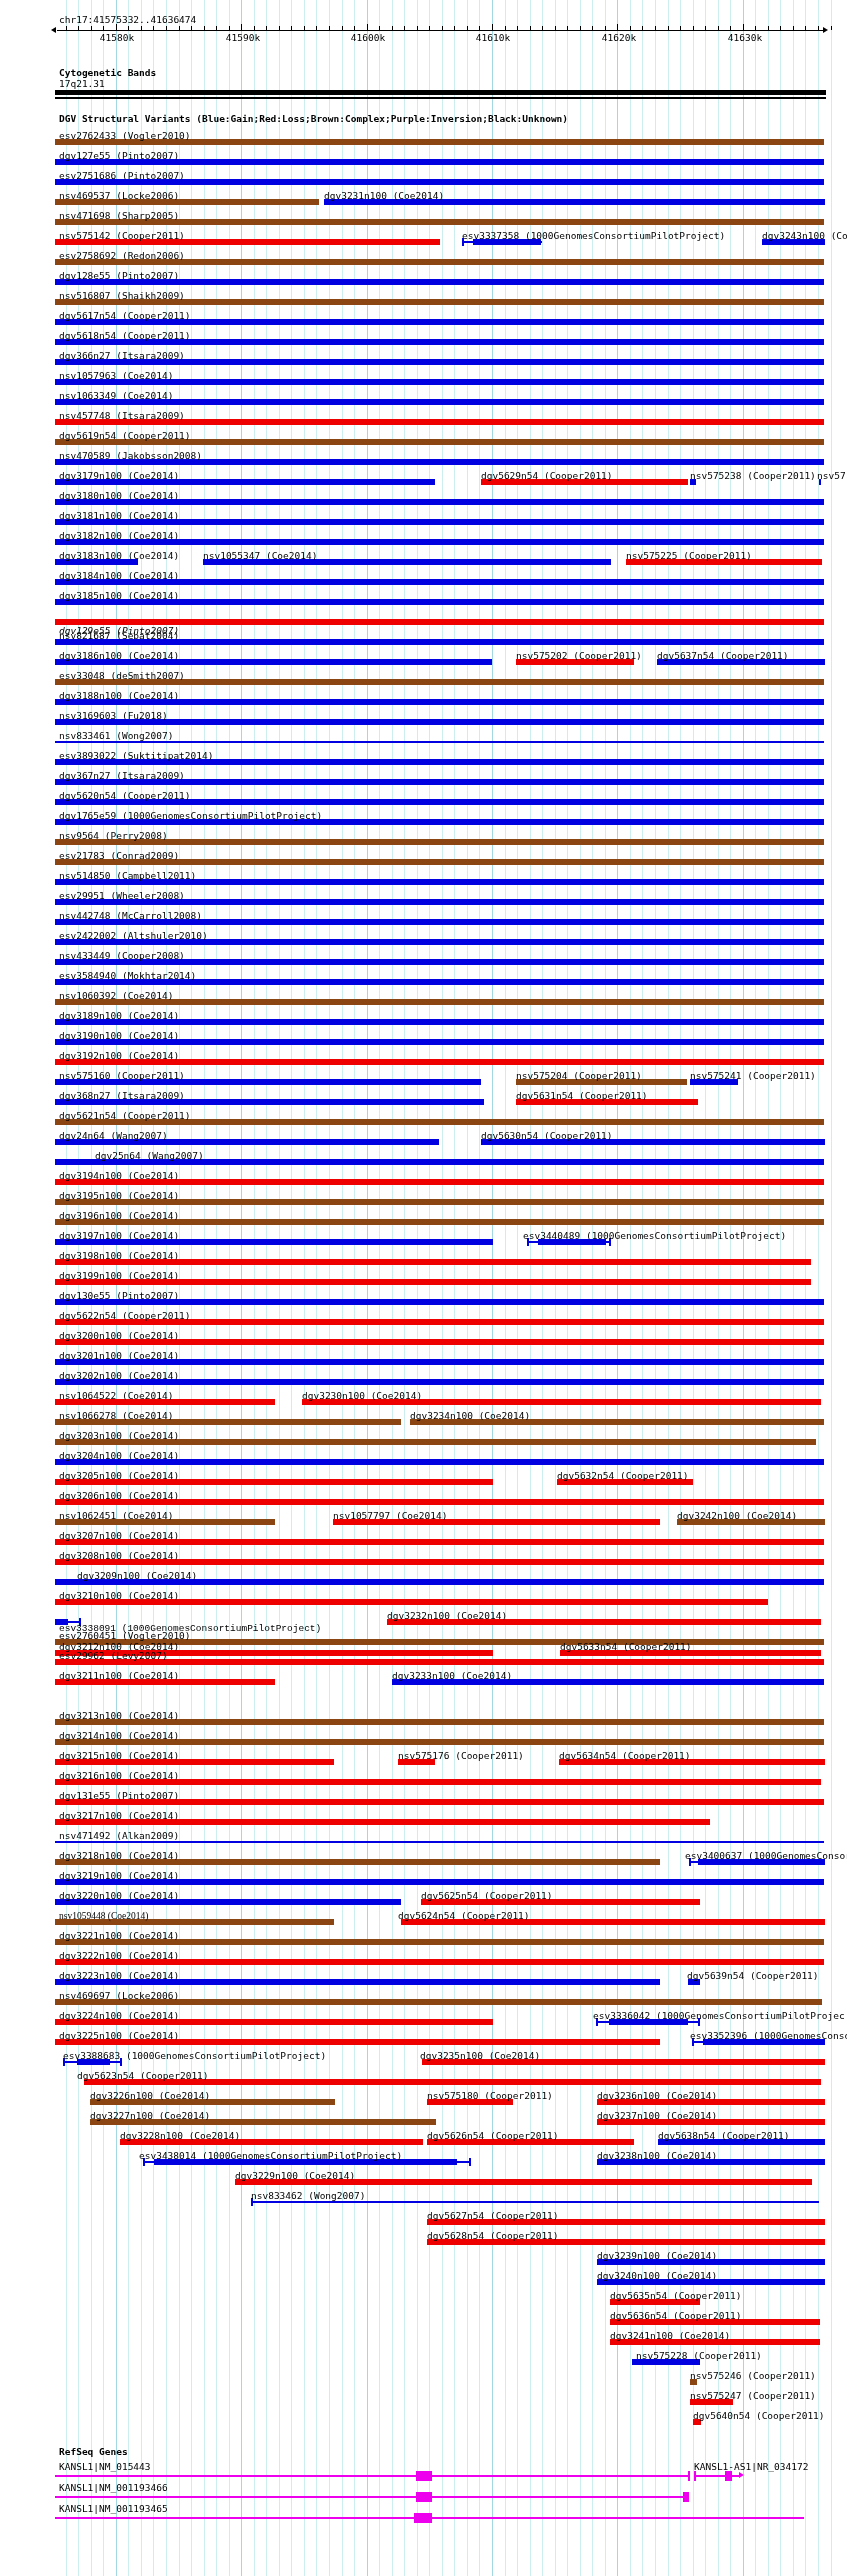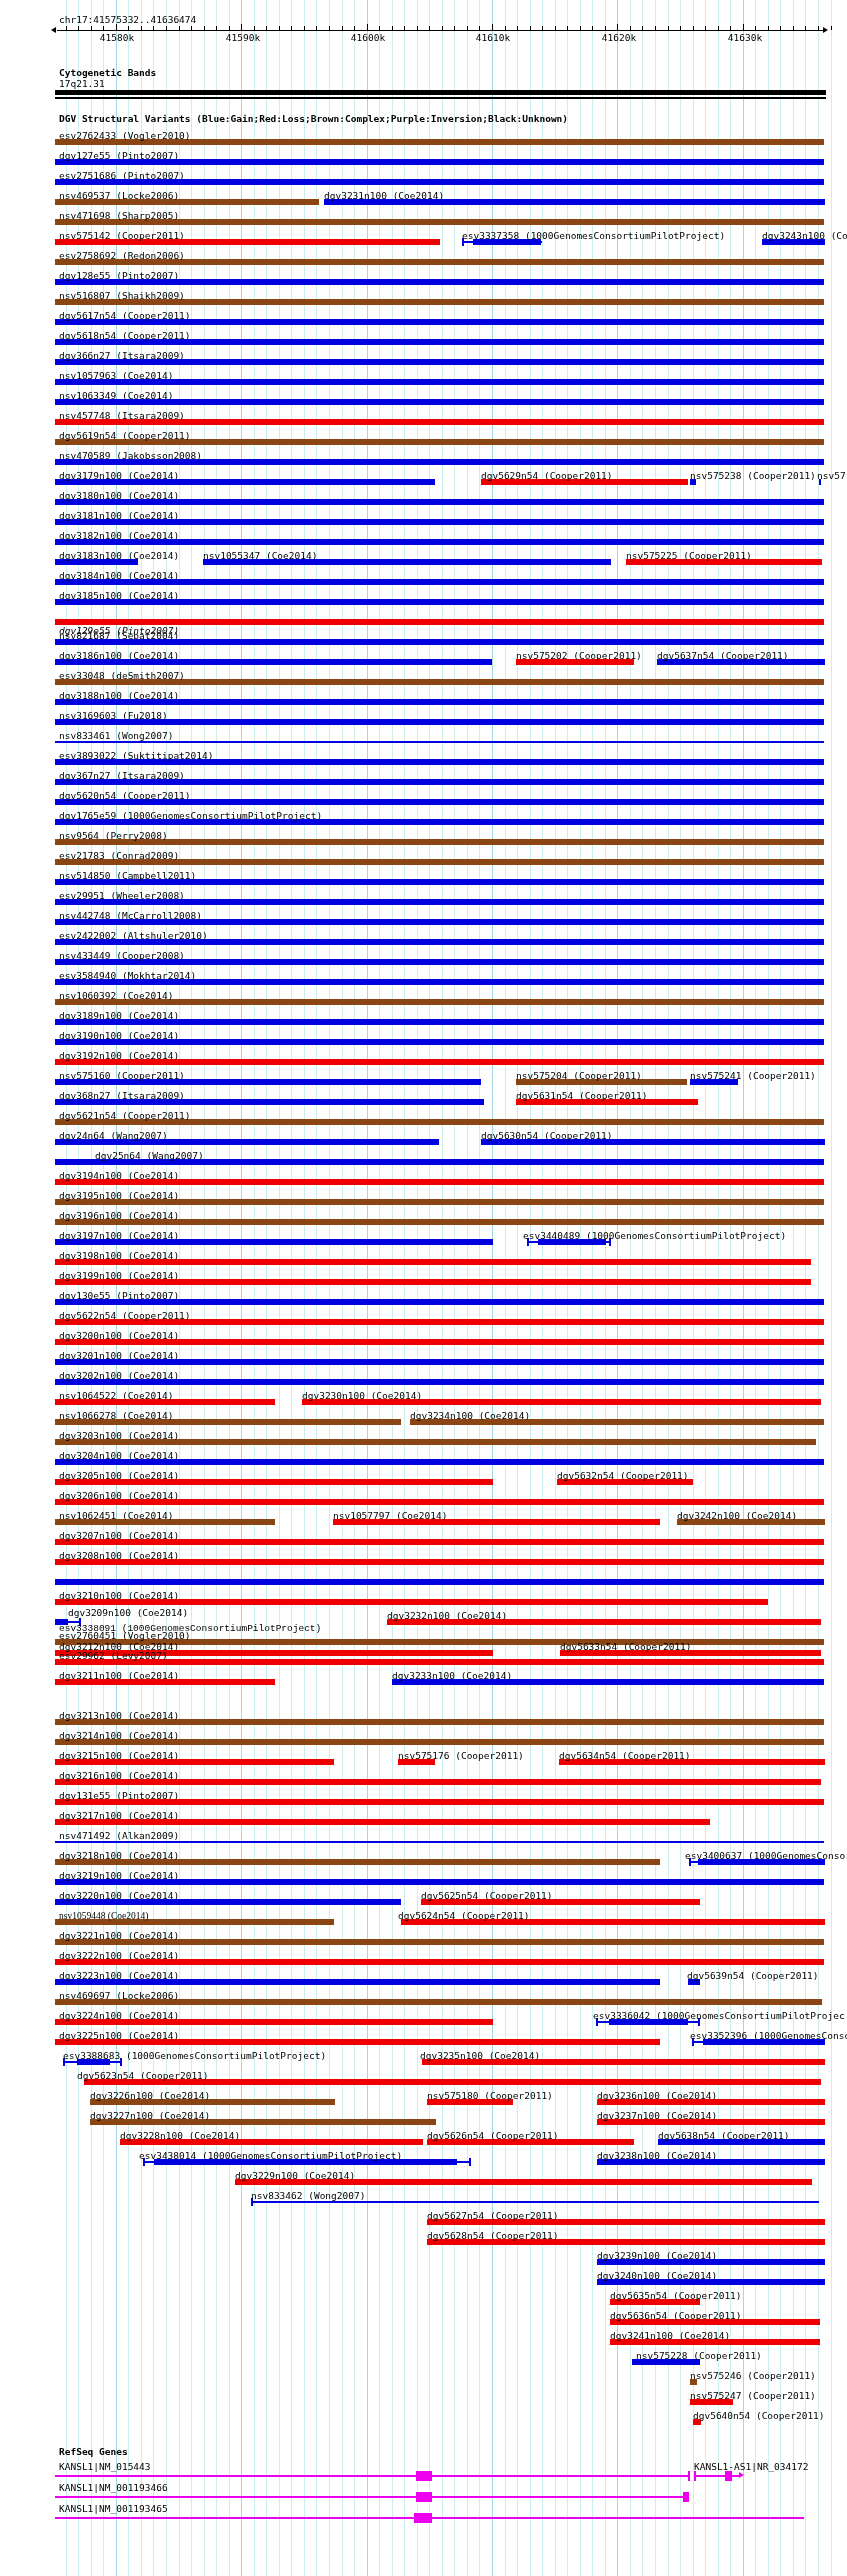--- a/index.html
+++ b/index.html
@@ -495,21 +495,21 @@
       </div>
       <div class="abs" style="left: 0px; top: 1525px; width: 848px; height: 20px;">
         <div class="lbl" style="left: 59px; top: 5.7px;">dgv3207n100 (Coe2014)</div>
         <div class="bar" style="left: 55px; top: 14.3px; width: 769px; background: rgb(238, 0, 0);"></div>
       </div>
       <div class="abs" style="left: 0px; top: 1545px; width: 848px; height: 20px;">
         <div class="lbl" style="left: 59px; top: 5.7px;">dgv3208n100 (Coe2014)</div>
         <div class="bar" style="left: 55px; top: 14.3px; width: 769px; background: rgb(238, 0, 0);"></div>
       </div>
       <div class="abs" style="left: 0px; top: 1565px; width: 848px; height: 20px;">
-        <div class="lbl" style="left: 68px; top: 5.7px; margin-top: 37px;">dgv3209n100 (Coe2014)</div>
+        <div class="lbl" style="left: 77px; top: 5.7px;">dgv3209n100 (Coe2014)</div>
         <div class="bar" style="left: 55px; top: 14.3px; width: 769px; background: rgb(0, 0, 224);"></div>
       </div>
       <div class="abs" style="left: 0px; top: 1585px; width: 848px; height: 20px;">
         <div class="lbl" style="left: 59px; top: 5.7px;">dgv3210n100 (Coe2014)</div>
         <div class="bar" style="left: 55px; top: 14.3px; width: 713px; background: rgb(238, 0, 0);"></div>
       </div>
       <div class="abs" style="left: 0px; top: 1605px; width: 848px; height: 20px;">
         <div class="lbl" style="left: 59px; top: 19px; font-family: Liberation Mono, monospace;">esv3338091 (1000GenomesConsortiumPilotProject)</div>
         <div class="thinline" style="left: 55px; top: 16px; width: 26px; background: rgb(0, 0, 224);"></div>
         <div class="vtick" style="left: 79px; top: 13.3px; height: 7.6px; background: rgb(0, 0, 224);"></div>

